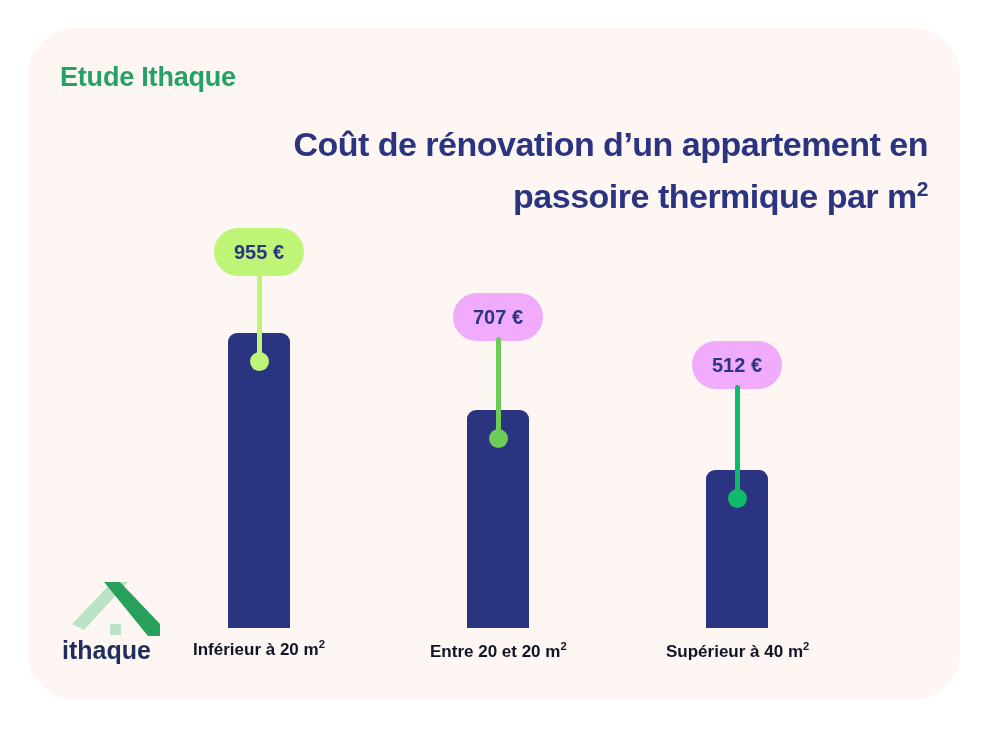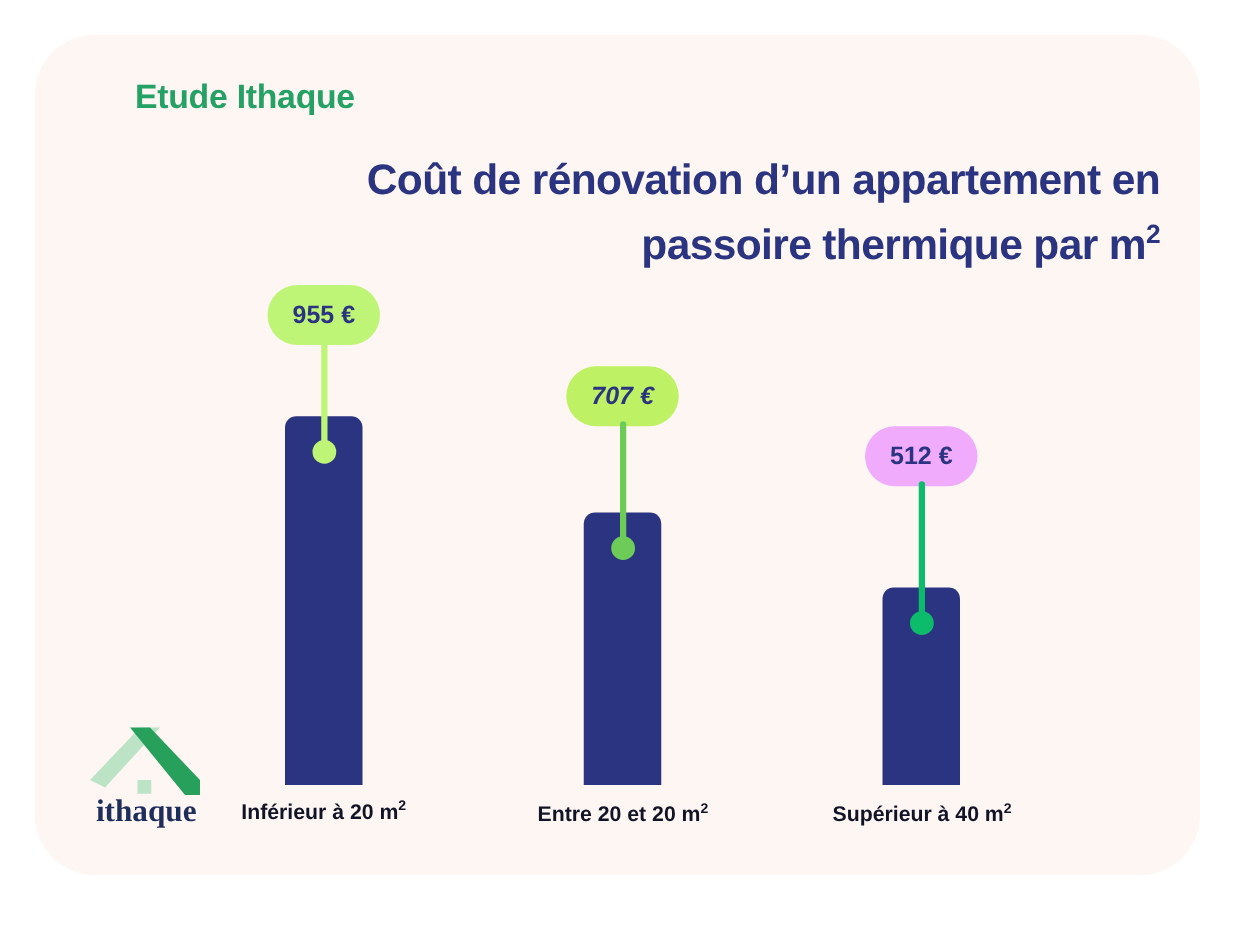--- a/index.html
+++ b/index.html
@@ -77,48 +77,48 @@
     color:#111426;
     white-space:nowrap;
   }
   .xlabel sup{font-size:0.66em;vertical-align:super;line-height:0;}
 
   
   .logo{position:absolute;left:62px;top:578px;width:110px;height:92px;}
   .logo-mark{position:absolute;left:8px;top:0;width:92px;height:58px;}
   .logo-word{
     position:absolute;left:0;top:58px;width:110px;
-    text-align:center;
-    font-family:Liberation Serif, serif;
+    text-align:left;
+    font-family:Liberation Sans, sans-serif;
     font-size:25px;font-weight:bold;
     color:#1F2D5C;letter-spacing:0px;
   }
 </style>
 </head>
 <body>
 
 <div id="stage">
 
   <div class="card" style="background: rgb(253, 246, 242);"></div>
 
-  <div class="eyebrow" style="color: rgb(36, 161, 100); margin-left: 48px;">Etude Ithaque</div>
+  <div class="eyebrow" style="color: rgb(36, 161, 100);">Etude Ithaque</div>
 
   <div class="title" style="color: rgb(43, 52, 128);">
     <span>Coût de rénovation d’un appartement en</span><br>
     <span>passoire thermique par m</span><sup>2</sup>
   </div>
 
   <div class="plot" id="plot">
       <div class="bar" style="left: 228px; top: 333px; height: 295px; background: rgb(43, 52, 128);"></div>
       <div class="badge" style="background: rgb(191, 245, 119); top: 228px; left: 214px;">955 €</div>
       <div class="stem" style="background: rgb(191, 245, 119); left: 256.5px; top: 272px; height: 89px;"></div>
       <div class="dot" style="background: rgb(191, 245, 119); left: 249.5px; top: 351.5px;"></div>
       <div class="xlabel" style="top: 640px; left: 193px;"><span>Inférieur à 20 m</span><sup>2</sup></div>
       <div class="bar" style="left: 467px; top: 410px; height: 218px; background: rgb(43, 52, 128);"></div>
-      <div class="badge" style="background: #bef264; top: 293px; left: 453px; font-style: italic;">707 €</div>
+      <div class="badge" style="background: #f0abfc; top: 293px; left: 453px;">707 €</div>
       <div class="stem" style="background: rgb(109, 203, 88); left: 495.5px; top: 337px; height: 101px;"></div>
       <div class="dot" style="background: rgb(109, 203, 88); left: 488.5px; top: 428.5px;"></div>
       <div class="xlabel" style="top: 642px; left: 430px;"><span>Entre 20 et 20 m</span><sup>2</sup></div>
       <div class="bar" style="left: 706px; top: 470px; height: 158px; background: rgb(43, 52, 128);"></div>
       <div class="badge" style="background: #f0abfc; top: 341px; left: 692px;">512 €</div>
       <div class="stem" style="background: rgb(13, 188, 106); left: 734.5px; top: 385px; height: 113px;"></div>
       <div class="dot" style="background: rgb(13, 188, 106); left: 727.5px; top: 488.5px;"></div>
       <div class="xlabel" style="top: 642px; left: 666px;"><span>Supérieur à 40 m</span><sup>2</sup></div>
     </div>
 

